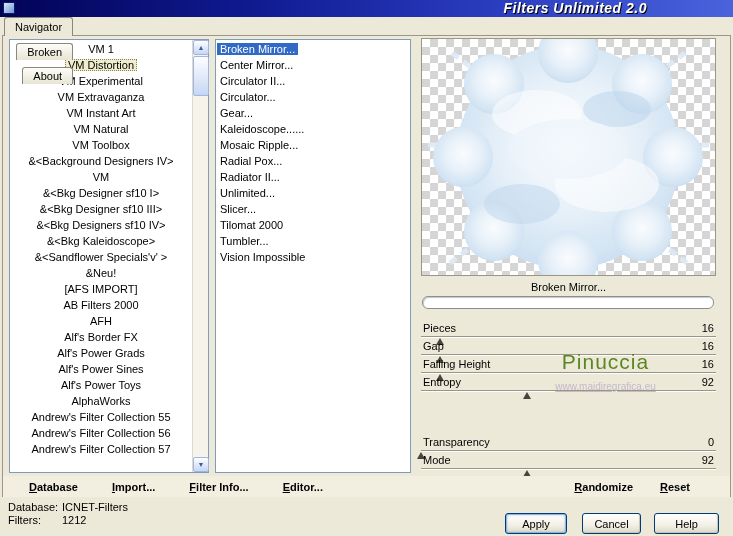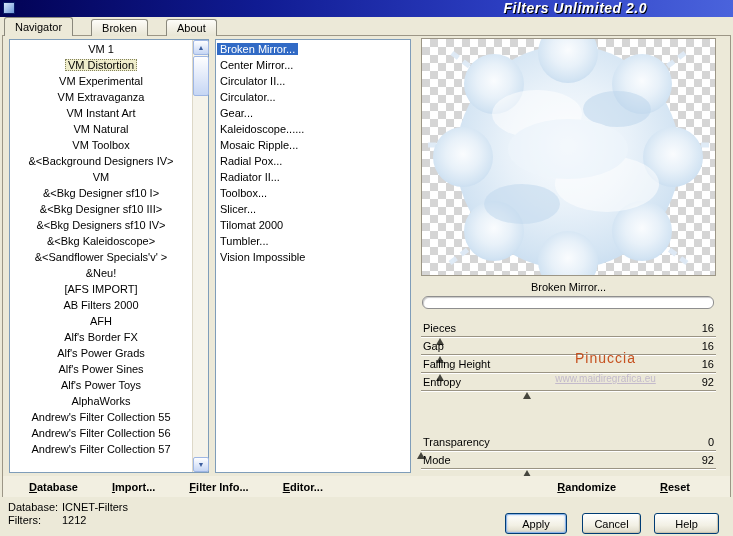--- a/index.html
+++ b/index.html
@@ -18,21 +18,21 @@
     position:absolute; left:3px; top:2px; width:12px; height:12px;
     background:linear-gradient(135deg,#D8E8FA,#6E96D8);
     border:1px solid #0A1C66;
   }
   .title-text {
     position:absolute; right:86px; top:0; line-height:17px;
     color:#fff; font-size:14px; font-weight:bold; font-style:italic;
     text-shadow:1px 1px 0 #000; letter-spacing:.5px; white-space:nowrap;
   }
   
-  .tabs { position:absolute; left:4px; top:17px; height:19px; display:flex; gap:18px; align-items:flex-end; z-index:5; }
+  .tabs { position:absolute; left:4px; top:17px; height:19px; display:flex; gap:7px; align-items:flex-end; z-index:5;flex-direction:column; }
   .tab {
     height:17px; line-height:16px; padding:0 10px;
     border:1px solid #8A887C; border-bottom:none; border-radius:3px 3px 0 0;
     background:linear-gradient(#FDFCF8,#E8E5D4); cursor:default; white-space:nowrap;
   }
   .tab.active { height:19px; line-height:18px; background:#ECE9D8; position:relative; z-index:6; }
   
   .page {
     position:absolute; left:2px; top:35px; width:729px; height:462px;
     border:1px solid #9C9686; background:#ECE9D8;
@@ -81,30 +81,30 @@
   .params-bottom { top:397px; }
   .param { height:18px; position:relative; }
   .param-line { display:flex; justify-content:space-between; height:15px; line-height:15px; padding:0 2px; }
   .param-track { position:relative; height:2px; border-top:1px solid #9A9484; border-bottom:1px solid #fff; }
   .slider-thumb {
     position:absolute; top:1px; width:0; height:0; margin-left:-4px;
     border-left:4px solid transparent; border-right:4px solid transparent;
     border-bottom:7px solid #45453D; cursor:pointer;
   }
   .watermark { position:absolute; left:112px; top:312px; width:145px; text-align:center; pointer-events:none; }
-  .wm-name { font-size:14px; color:#c2410c; letter-spacing:1px; opacity:.9; }
+  .wm-name { font-size:21px; color:#4d7c0f; letter-spacing:1px; opacity:.9; }
   .wm-url { font-size:10px; color:#C3BACB; margin-top:7px;text-decoration:underline; }
   
   .toolbar {
     position:absolute; left:0; top:440px; width:727px; height:21px;
     background:#F2EFE1; display:flex; align-items:center;
   }
   .tool-group { display:flex; }
   .tg-left { gap:34px; padding-left:26px; }
-  .tg-right { gap:44px; margin-left:auto; padding-right:40px;align-items:flex-end; }
+  .tg-right { gap:27px; margin-left:auto; padding-right:40px;align-items:flex-end; }
   .tool-item { font-weight:bold; white-space:nowrap; cursor:pointer; }
   
   .status { position:absolute; left:8px; top:501px; line-height:13px; }
   .status .lbl { display:inline-block; width:54px; }
   .xp-btn {
     position:absolute; top:513px; height:21px;
     border:1px solid #003C74; border-radius:3px;
     background:linear-gradient(180deg,#FFFFFF 0%,#F2F0E4 60%,#DDD9C8 100%);
     font-family:inherit; font-size:11px; cursor:pointer;
     box-shadow:inset -1px -1px 1px #C8C4B0;
@@ -250,21 +250,21 @@
         <div class="li">
           <span class="txt">Mosaic Ripple...</span>
         </div>
         <div class="li">
           <span class="txt">Radial Pox...</span>
         </div>
         <div class="li">
           <span class="txt">Radiator II...</span>
         </div>
         <div class="li">
-          <span class="txt">Toolbox...</span>
+          <span class="txt">Unlimited...</span>
         </div>
         <div class="li">
           <span class="txt">Slicer...</span>
         </div>
         <div class="li">
           <span class="txt">Tilomat 2000</span>
         </div>
         <div class="li">
           <span class="txt">Tumbler...</span>
         </div>

